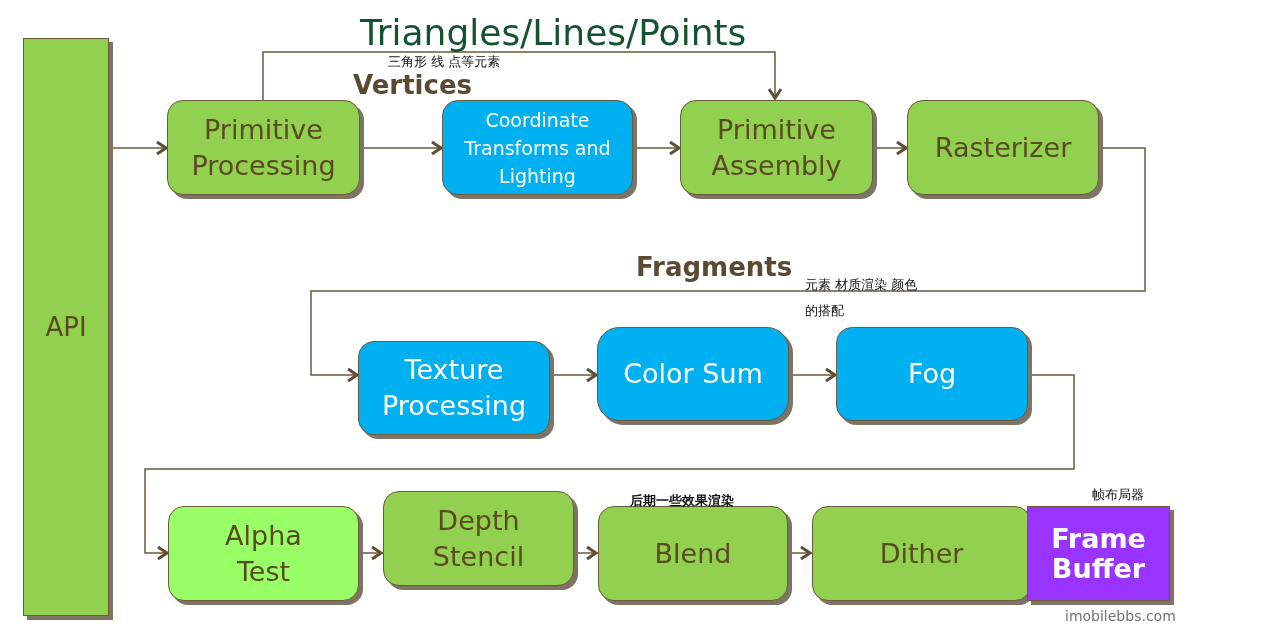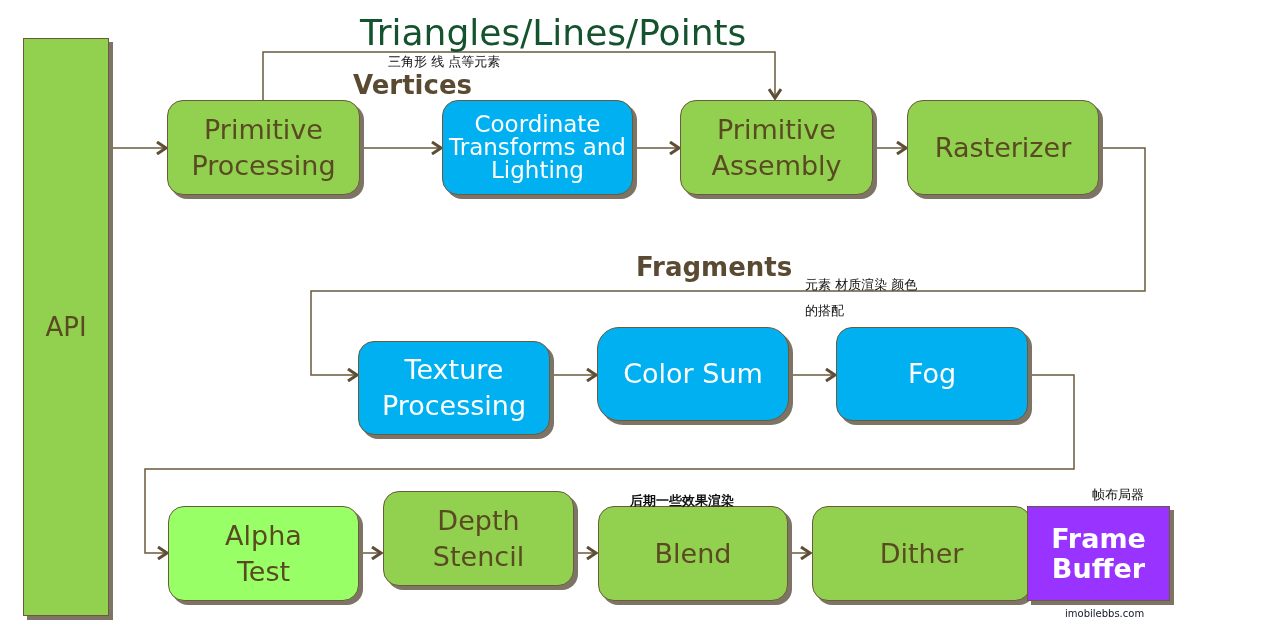--- a/index.html
+++ b/index.html
@@ -5,32 +5,32 @@
   html, body { margin: 0; padding: 0; background: #ffffff; }
   body { width: 1268px; height: 644px; position: relative; overflow: hidden;
          font-family: "DejaVu Sans", sans-serif; }
   .wires { position: absolute; left: 0; top: 0; }
   .box { position: absolute; display: flex; align-items: center; justify-content: center;
          text-align: center; box-sizing: border-box; border: 1.5px solid #6b5a3c;
          border-radius: 16px; box-shadow: 4px 4px 0 #7d7466; white-space: pre-line; }
   .green { background: #92d050; color: #5a4a22; font-size: 27px; line-height: 36px; }
   .lightgreen { background: #99ff66; color: #5a4a22; font-size: 27px; line-height: 36px; }
   .blue { background: #00b0f0; color: #ffffff; font-size: 27px; line-height: 36px; }
-  .blue.small { font-size: 23px; line-height: 23px; }
+  .blue.small { font-size: 19px; line-height: 28px; }
   .purple { background: #9933ff; color: #ffffff; font-size: 27px; line-height: 30px;
             font-weight: bold; border-radius: 0; }
   .api { position: absolute; left: 23px; top: 38px; width: 86px; height: 578px;
          background: #92d050; border: 1.5px solid #6b5a3c; box-sizing: border-box;
          box-shadow: 4px 4px 0 #7d7466; display: flex; align-items: center;
          justify-content: center; color: #5a4a22; font-size: 26px; }
   .lbl { position: absolute; white-space: nowrap; }
   .big-lbl { color: #14532d; font-size: 36px; }
   .bold-lbl { color: #5a4a32; font-size: 26px; font-weight: bold; }
   .cn { color: #111; font-size: 13px; }
-  .wm { color: #0f172a; font-size: 10px; }
+  .wm { color: #737373; font-size: 14px; }
 </style>
 </head>
 <body>
 
 <svg class="wires" width="1268" height="644">
   <defs>
     <marker id="arr" markerWidth="14" markerHeight="14" refX="11" refY="7" orient="auto" markerUnits="userSpaceOnUse">
       <path d="M2,1 L11,7 L2,13" fill="none" stroke="#5e4e34" stroke-width="3"></path>
     </marker>
   </defs>

